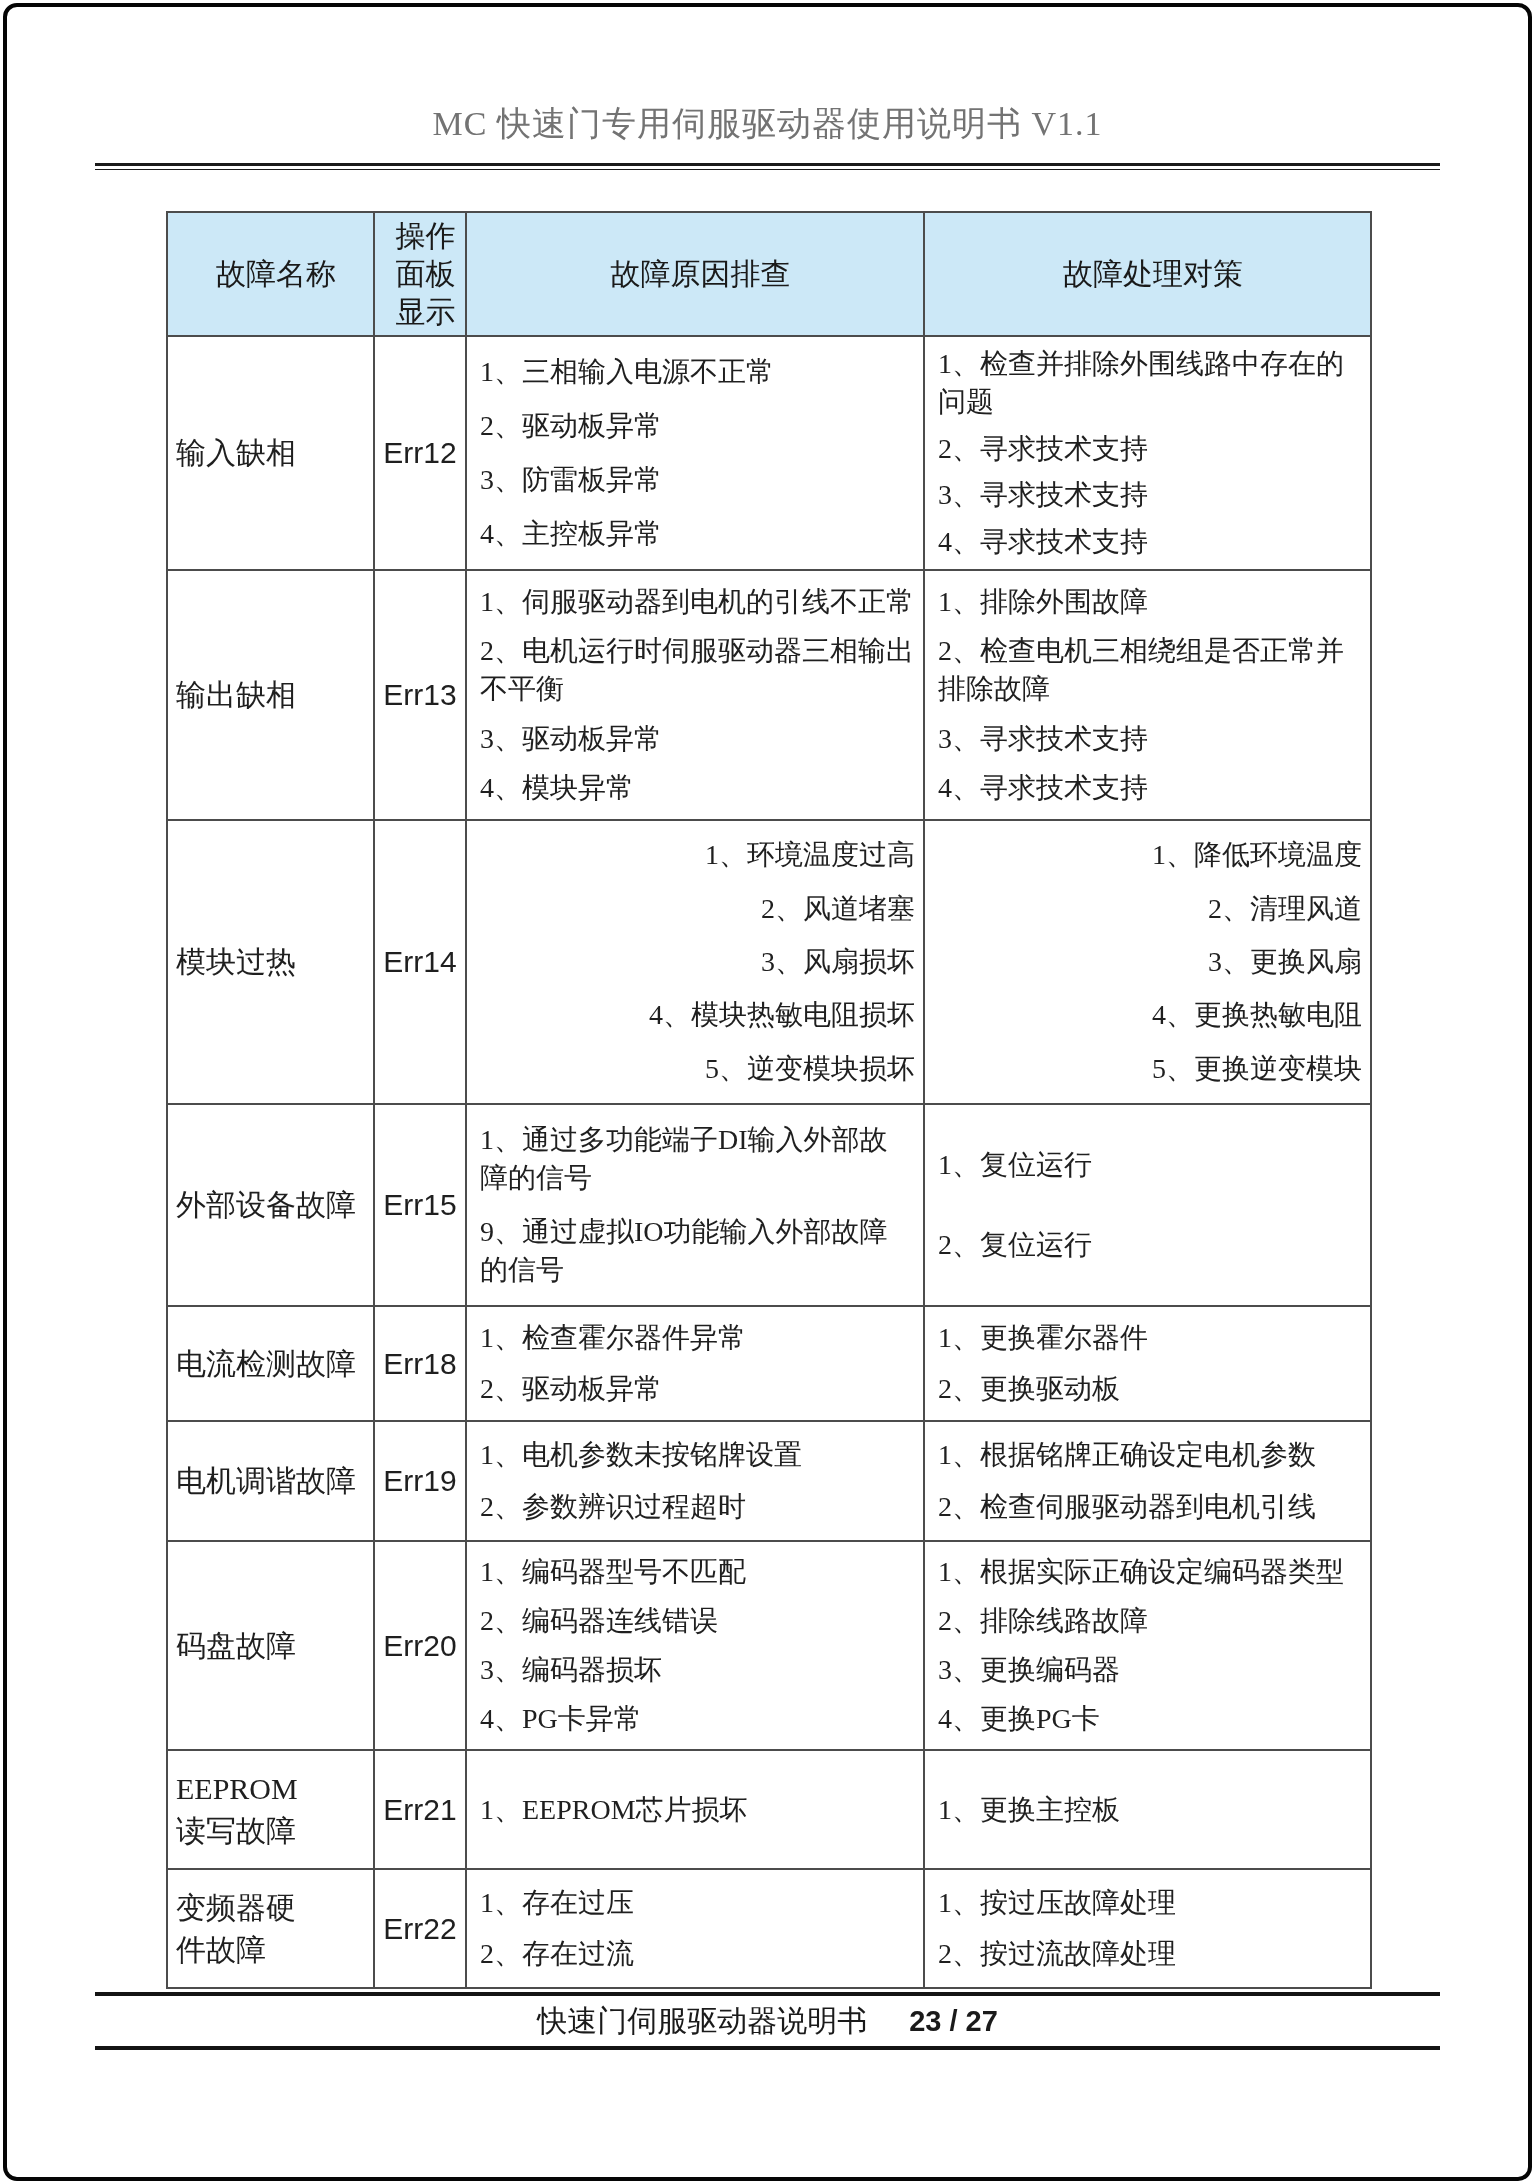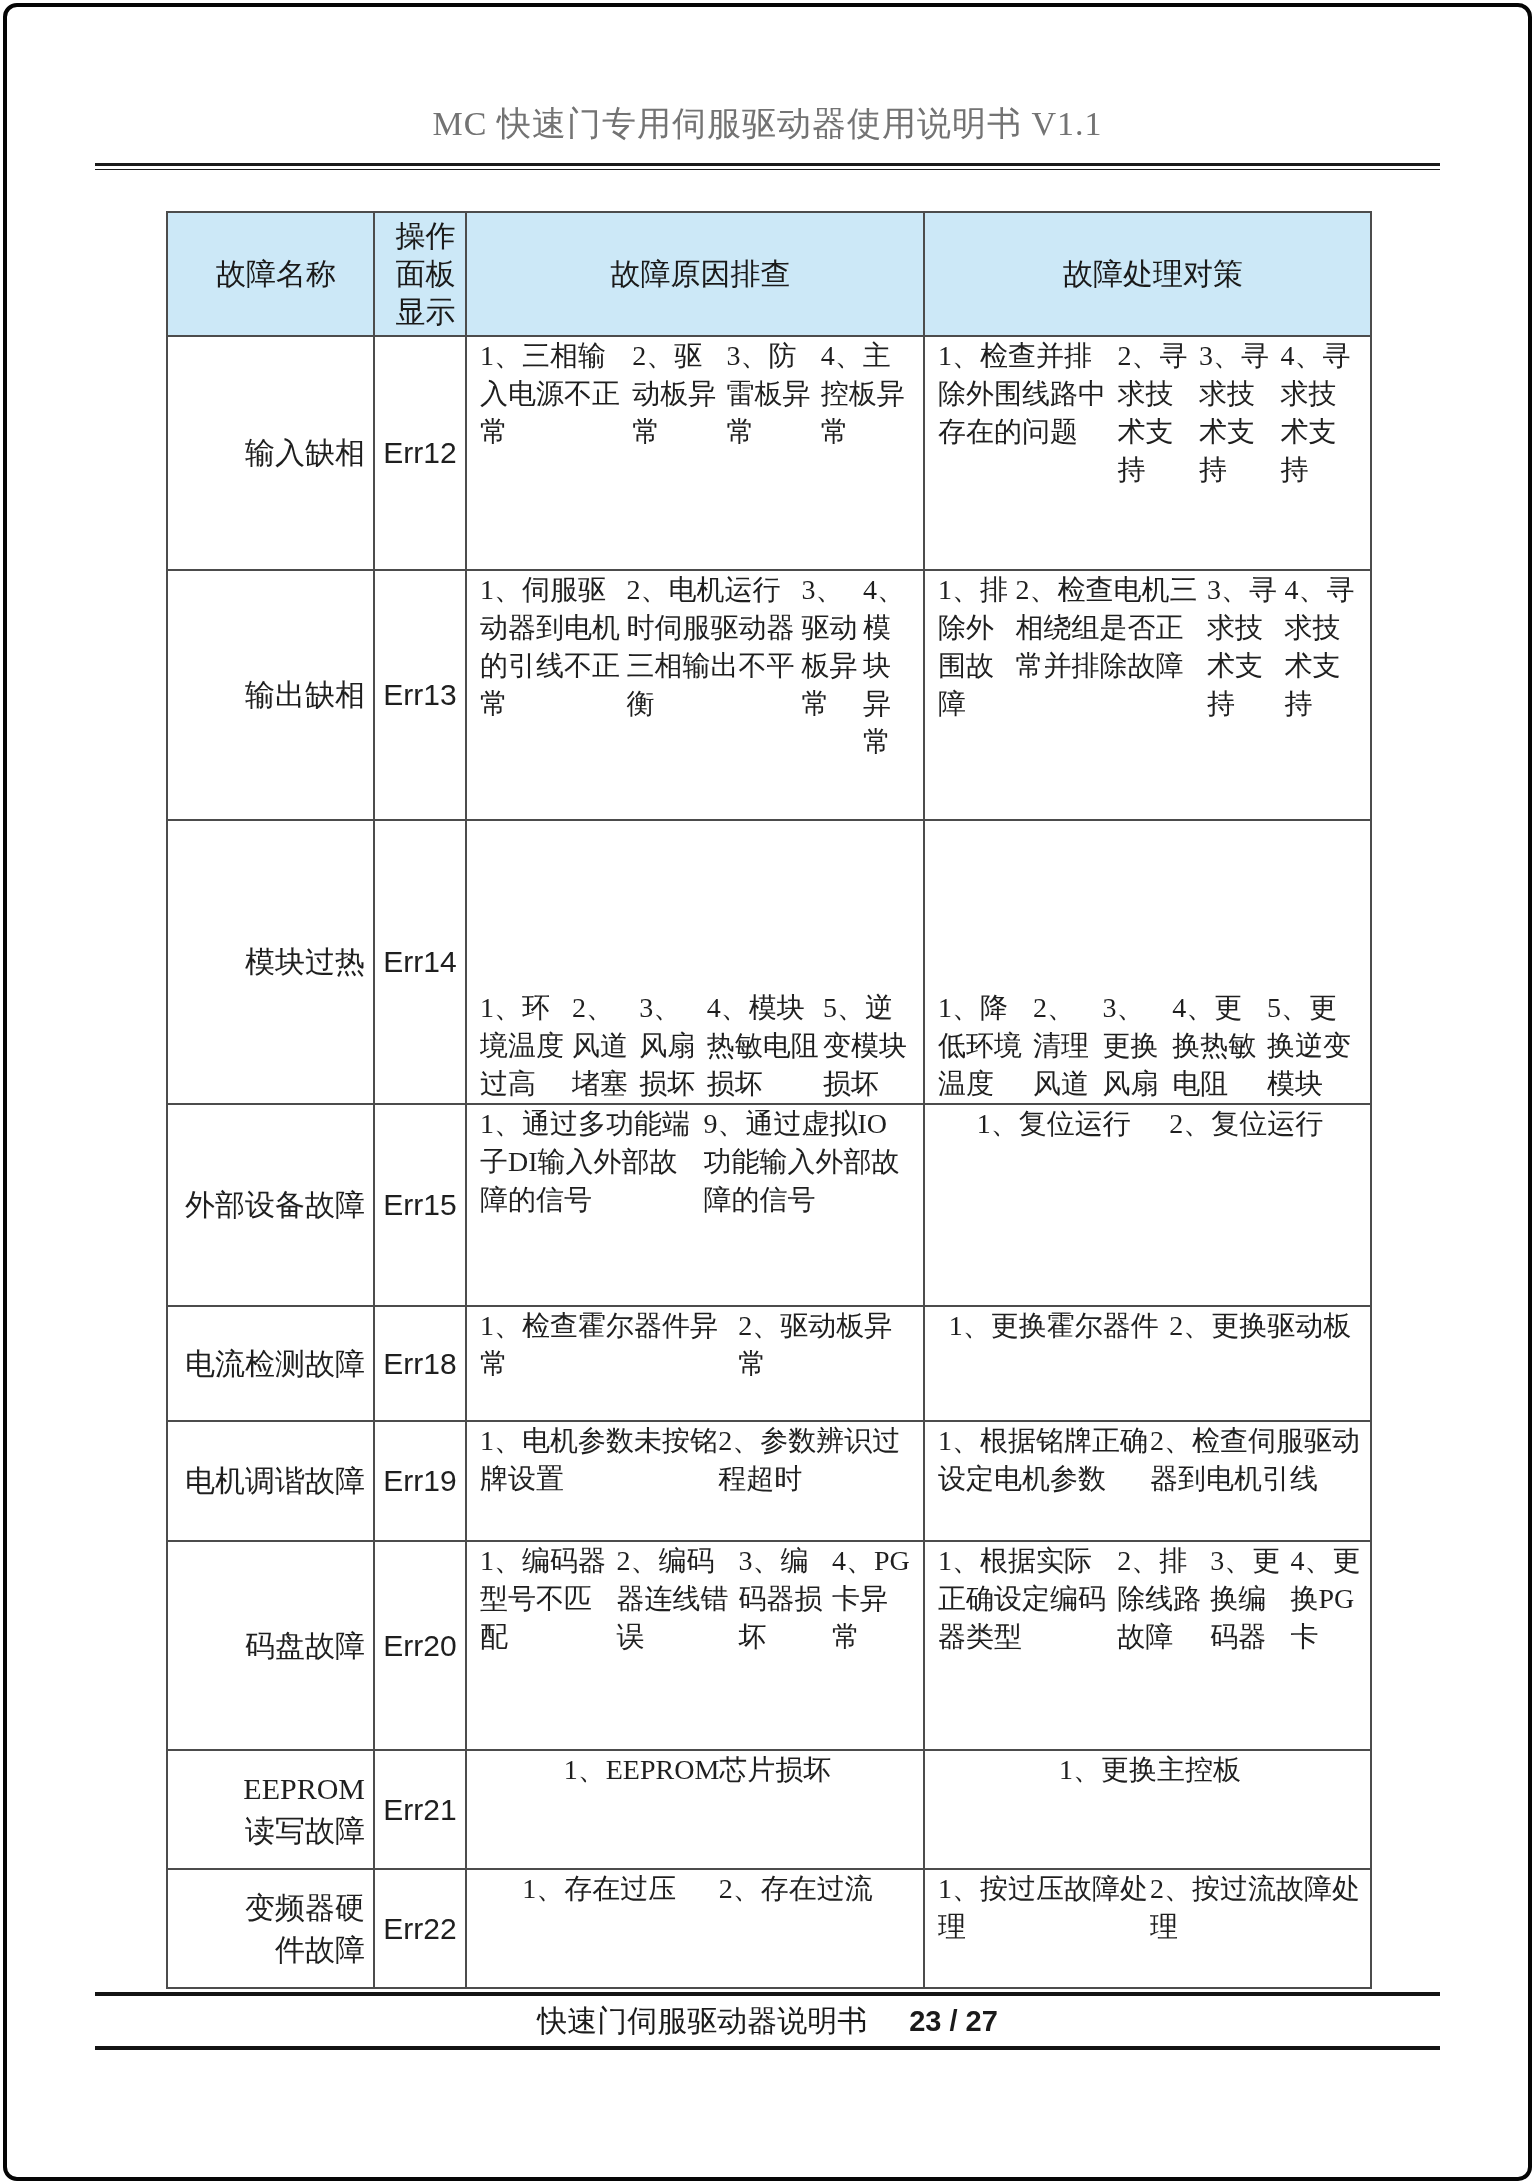--- a/index.html
+++ b/index.html
@@ -31,32 +31,32 @@
   .fault-table col.c1{width:207px;}
   .fault-table col.c2{width:92px;}
   .fault-table col.c3{width:458px;}
   .fault-table col.c4{width:447px;}
   .fault-table thead th{
     background:#cce8f7;height:124px;font-weight:400;font-size:30px;
     text-align:center;vertical-align:middle;line-height:40px;color:#1a1a1a;padding-left:12px;
   }
   .hspan2{display:inline-block;width:64px;line-height:38px;}
   td.name{
-    text-align:right;vertical-align:middle;font-size:30px;
+    text-align:left;vertical-align:middle;font-size:30px;
     padding:0 8px;line-height:42px;border-radius:20px;
   }
   td.name span{display:inline-block;max-width:100%;text-wrap:balance;}
   td.code{
     text-align:center;vertical-align:middle;
     font-family:"Liberation Sans","DejaVu Sans",sans-serif;
     font-size:30px;font-weight:500;padding:0 2px;
   }
   td.cell{vertical-align:top;padding:0;}
   .list{
-    display:flex;flex-direction:row;justify-content:space-evenly;
+    display:flex;flex-direction:column;justify-content:space-evenly;
     box-sizing:border-box;padding:0 8px 0 13px;
   }
   .li{font-size:28px;line-height:38px;}
   tr.r0 .list{height:232px;}
   tr.r1 .list{height:248px;}
   tr.r2 .list{height:282px;align-items:flex-end;}
   tr.r3 .list{height:200px;}
   tr.r4 .list{height:113px;}
   tr.r5 .list{height:118px;}
   tr.r6 .list{height:207px;}

